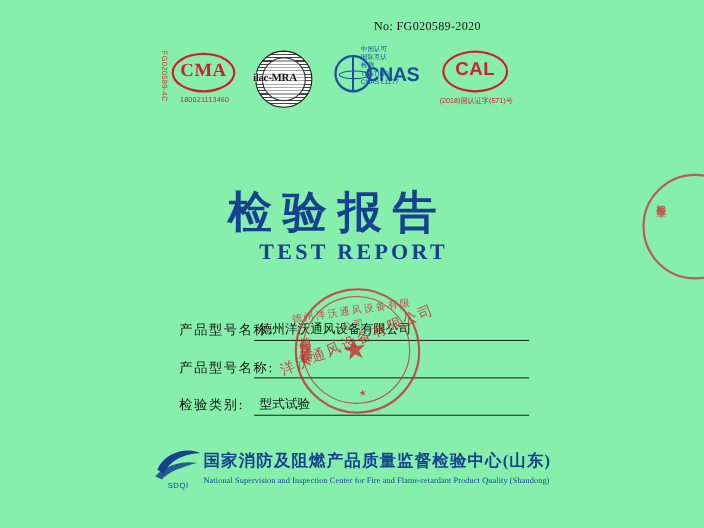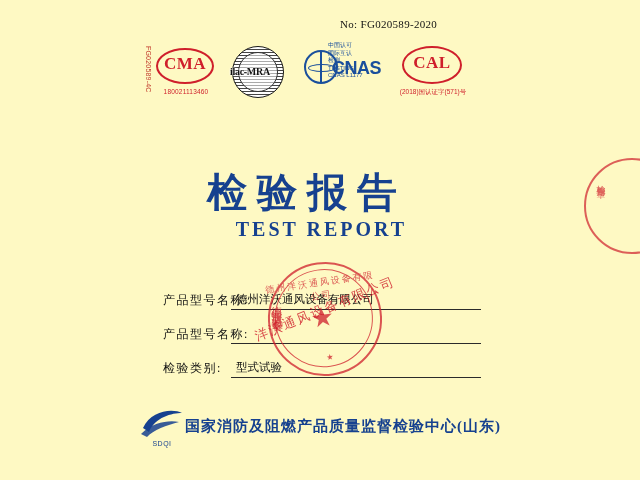--- a/index.html
+++ b/index.html
@@ -10,21 +10,21 @@
     width: 640px;
     height: 480px;
     background: #ffffff;
     font-family: "Liberation Sans", sans-serif;
     overflow: hidden;
   }
   .page {
     position: relative;
     width: 640px;
     height: 480px;
-    background: #fef9c3;
+    background: #86efac;
     box-sizing: border-box;
   }
 
   
   .report-no {
     position: absolute;
     top: 18px;
     left: 340px;
     font-size: 11px;
     color: #111;
@@ -200,21 +200,21 @@
     box-sizing: border-box;
   }
   .cal .cal-text {
     position: absolute;
     left: 0; top: 9px;
     width: 60px;
     text-align: center;
     color: #cf1f2b;
     font-weight: bold;
     font-size: 17px;
-    font-family: Liberation Serif, serif;
+    font-family: Liberation Sans, sans-serif;
     letter-spacing: 0.5px;
   }
   .cal .cal-num {
     position: absolute;
     left: -14px; top: 44px;
     width: 90px;
     text-align: center;
     font-size: 6.5px;
     color: #cf1f2b;
   }
@@ -500,17 +500,18 @@
     <div class="footer-inner">
       <div class="sdqi-mark">
         <svg width="46" height="34" viewBox="0 0 46 34" aria-hidden="true">
           <path d="M4 22 C12 4, 34 2, 43 7 C33 7, 16 11, 10 26 Z" fill="#16418f"></path>
           <path d="M2 28 C14 16, 30 14, 40 16 C28 19, 14 24, 8 31 Z" fill="#16418f" opacity="0.85"></path>
         </svg>
         <div class="sdqi-label">SDQI</div>
       </div>
       <div class="footer-text">
         <div class="footer-cn">国家消防及阻燃产品质量监督检验中心(山东)</div>
+        <div class="footer-en">National Supervision and Inspection Center for Fire and Flame-retardant Product Quality (Shandong)</div>
       </div>
     </div>
   </div>
 
 </div>
 
 </body></html>

